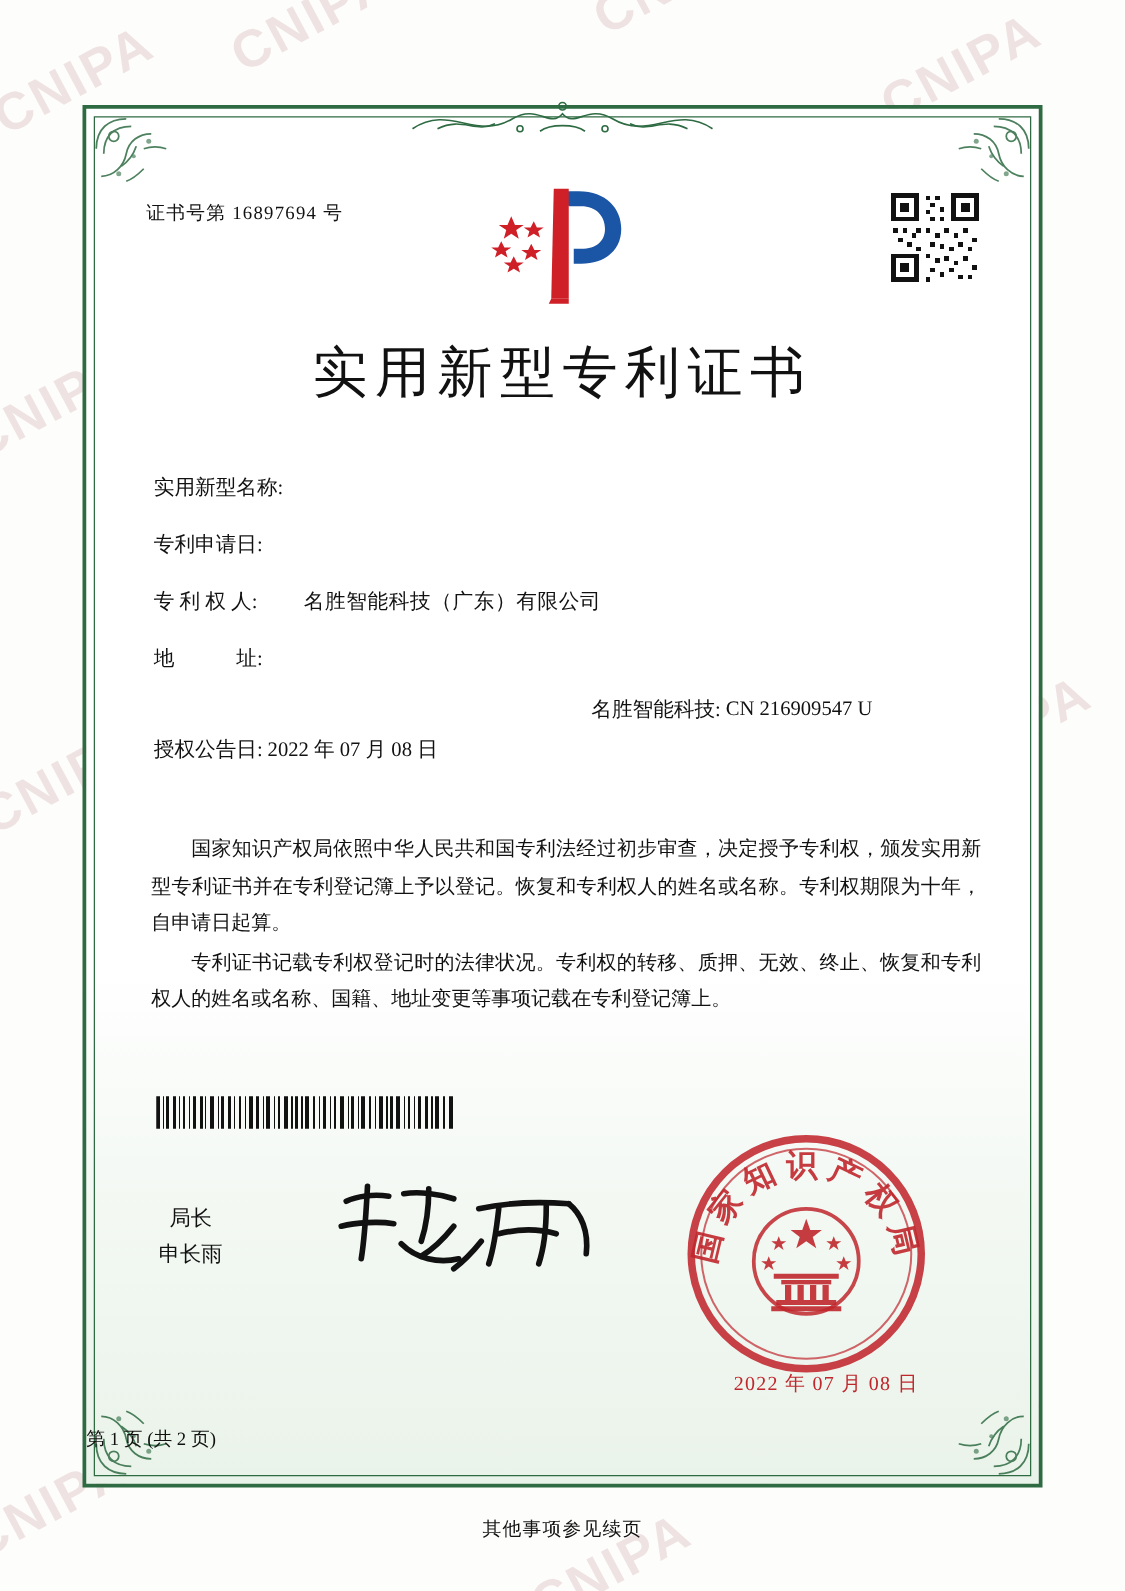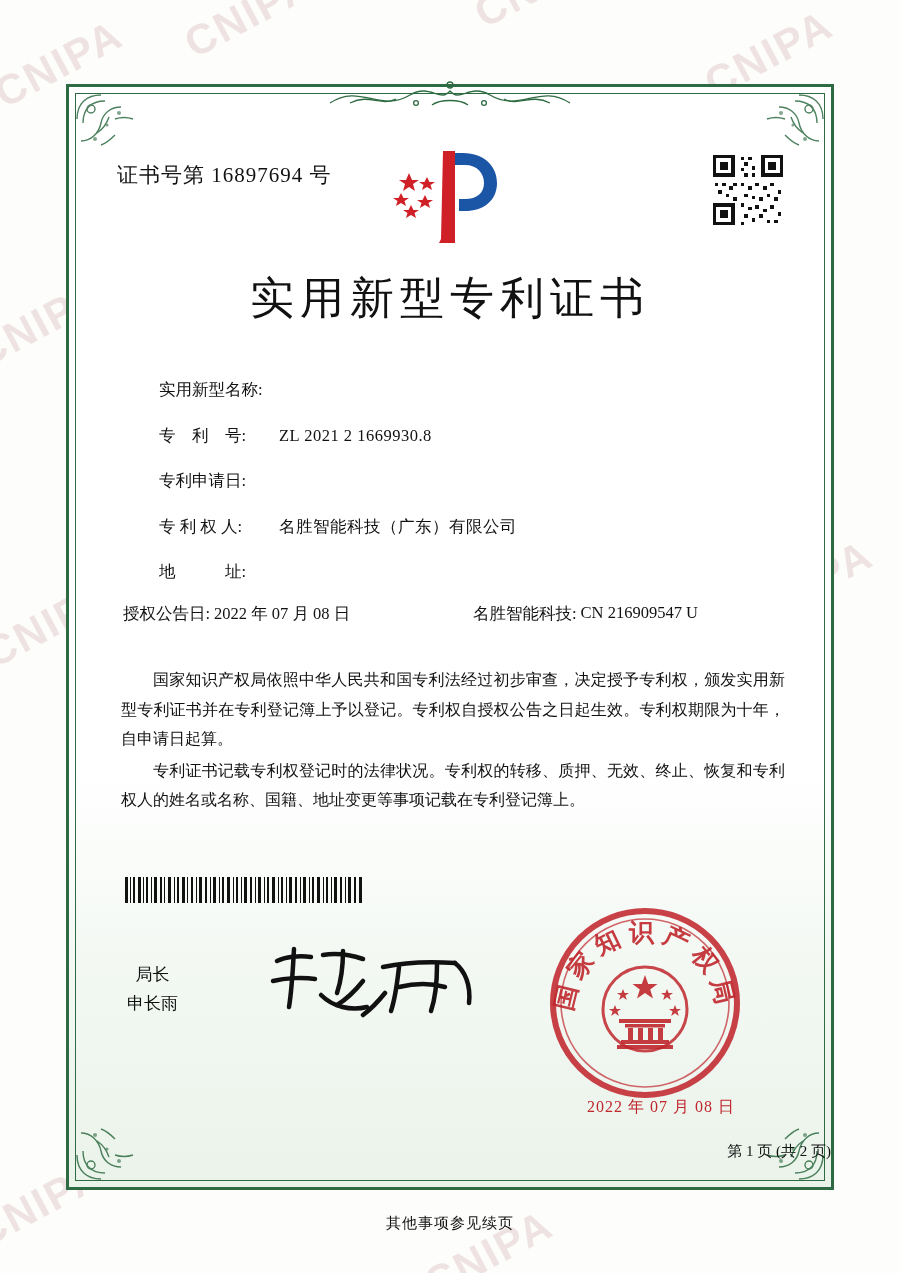--- a/index.html
+++ b/index.html
@@ -74,21 +74,21 @@
     width: 260px;
     height: 46px;
   }
   .top-ornament svg { width: 100%; height: 100%; display: block; }
 
   
   .cert-no {
     position: absolute;
     left: 48px;
     top: 74px;
-    font-size: 21px;
+    font-size: 15px;
     color: #111;
     letter-spacing: 1px;
   }
   .logo {
     position: absolute;
     left: 50%;
     top: 60px;
     transform: translateX(-50%);
     width: 130px;
     height: 100px;
@@ -129,39 +129,38 @@
     margin-bottom: 20px;
     font-size: 16.5px;
     color: #111;
     line-height: 1.55;
   }
   .f-label {
     width: 120px;
     flex: none;
     letter-spacing: 0px;
     white-space: pre;
-    margin-left: 36px;
   }
   .f-value {
     flex: 1;
     letter-spacing: .5px;
   }
   .field.tight { margin-bottom: 18px; flex-direction: column; }
 
   .two-col {
     display: flex;
     align-items: flex-start;
     font-size: 16.5px;
     color: #111;
     margin-bottom: 10px;
   }
   .two-col .col {
     display: flex;
   }
-  .two-col .col.first { width: 350px; flex: none; }
+  .two-col .col.first { width: 350px; flex: none; margin-top: 32px; }
   .two-col .lbl { white-space: pre; }
   .two-col .val { margin-left: 4px; }
 
   
   .paras {
     position: absolute;
     left: 52px;
     right: 46px;
     top: 578px;
     font-size: 16px;
@@ -220,21 +219,21 @@
     color: #c0272d;
     letter-spacing: 1px;
     white-space: nowrap;
   }
 
   
   .page-no {
     position: absolute;
     left: 0; right: 0;
     bottom: 26px;
-    text-align: right;
+    text-align: left;
     font-size: 15px;
     color: #111;
   }
   .outside-note {
     position: absolute;
     left: 0; right: 0;
     top: 1214px;
     text-align: center;
     font-size: 15px;
     color: #111;
@@ -418,24 +417,20 @@
     </svg>
   </div>
 
   <div class="title">实用新型专利证书</div>
 
   <div class="fields">
     <div class="field">
       <div class="f-label">实用新型名称:</div>
     </div>
     <div class="field">
-      <div class="f-label">专　利　号:</div>
-      <div class="f-value">ZL 2021 2 1669930.8</div>
-    </div>
-    <div class="field">
       <div class="f-label">专利申请日:</div>
     </div>
     <div class="field">
       <div class="f-label">专 利 权 人:</div>
       <div class="f-value">名胜智能科技（广东）有限公司</div>
     </div>
     <div class="field tight">
       <div class="f-label">地　　　址:</div>
     </div>
 
@@ -445,21 +440,21 @@
         <span class="val">2022 年 07 月 08 日</span>
       </div>
       <div class="col">
         <span class="lbl">名胜智能科技:</span>
         <span class="val">CN 216909547 U</span>
       </div>
     </div>
   </div>
 
   <div class="paras">
-    <p>国家知识产权局依照中华人民共和国专利法经过初步审查，决定授予专利权，颁发实用新型专利证书并在专利登记簿上予以登记。专利权自授权公告之日起生效。专利权期限为十年，自申请日起算。</p>
+    <p>国家知识产权局依照中华人民共和国专利法经过初步审查，决定授予专利权，颁发实用新型专利证书并在专利登记簿上予以登记。恢复和专利权人的姓名或名称。专利权期限为十年，自申请日起算。</p>
     <p>专利证书记载专利权登记时的法律状况。专利权的转移、质押、无效、终止、恢复和专利权人的姓名或名称、国籍、地址变更等事项记载在专利登记簿上。</p>
   </div>
 
   <div class="barcode">
     <svg viewBox="0 0 238 26" xmlns="http://www.w3.org/2000/svg" shape-rendering="crispEdges">
       <g fill="#111">
         <rect x="0" y="0" width="3" height="26"></rect>
           <rect x="5" y="0" width="1" height="26"></rect>
         <rect x="8" y="0" width="2" height="26"></rect>
           <rect x="13" y="0" width="3" height="26"></rect>

